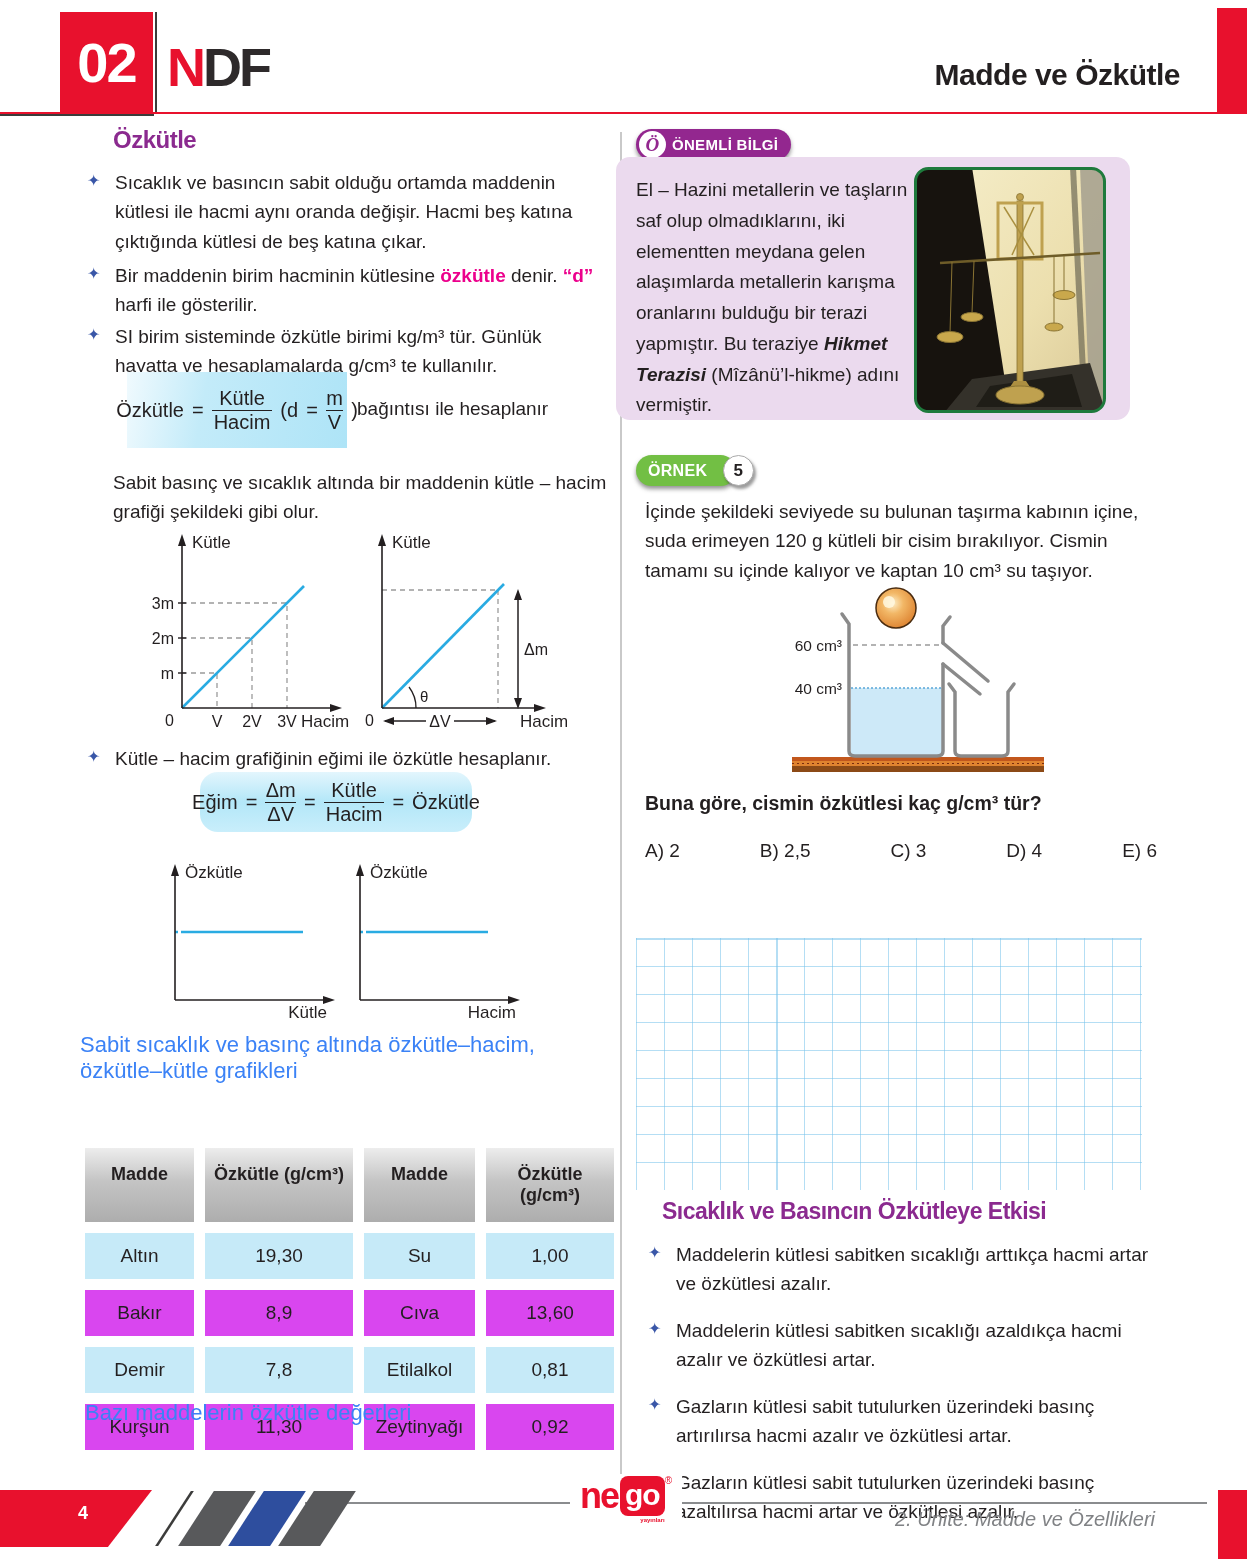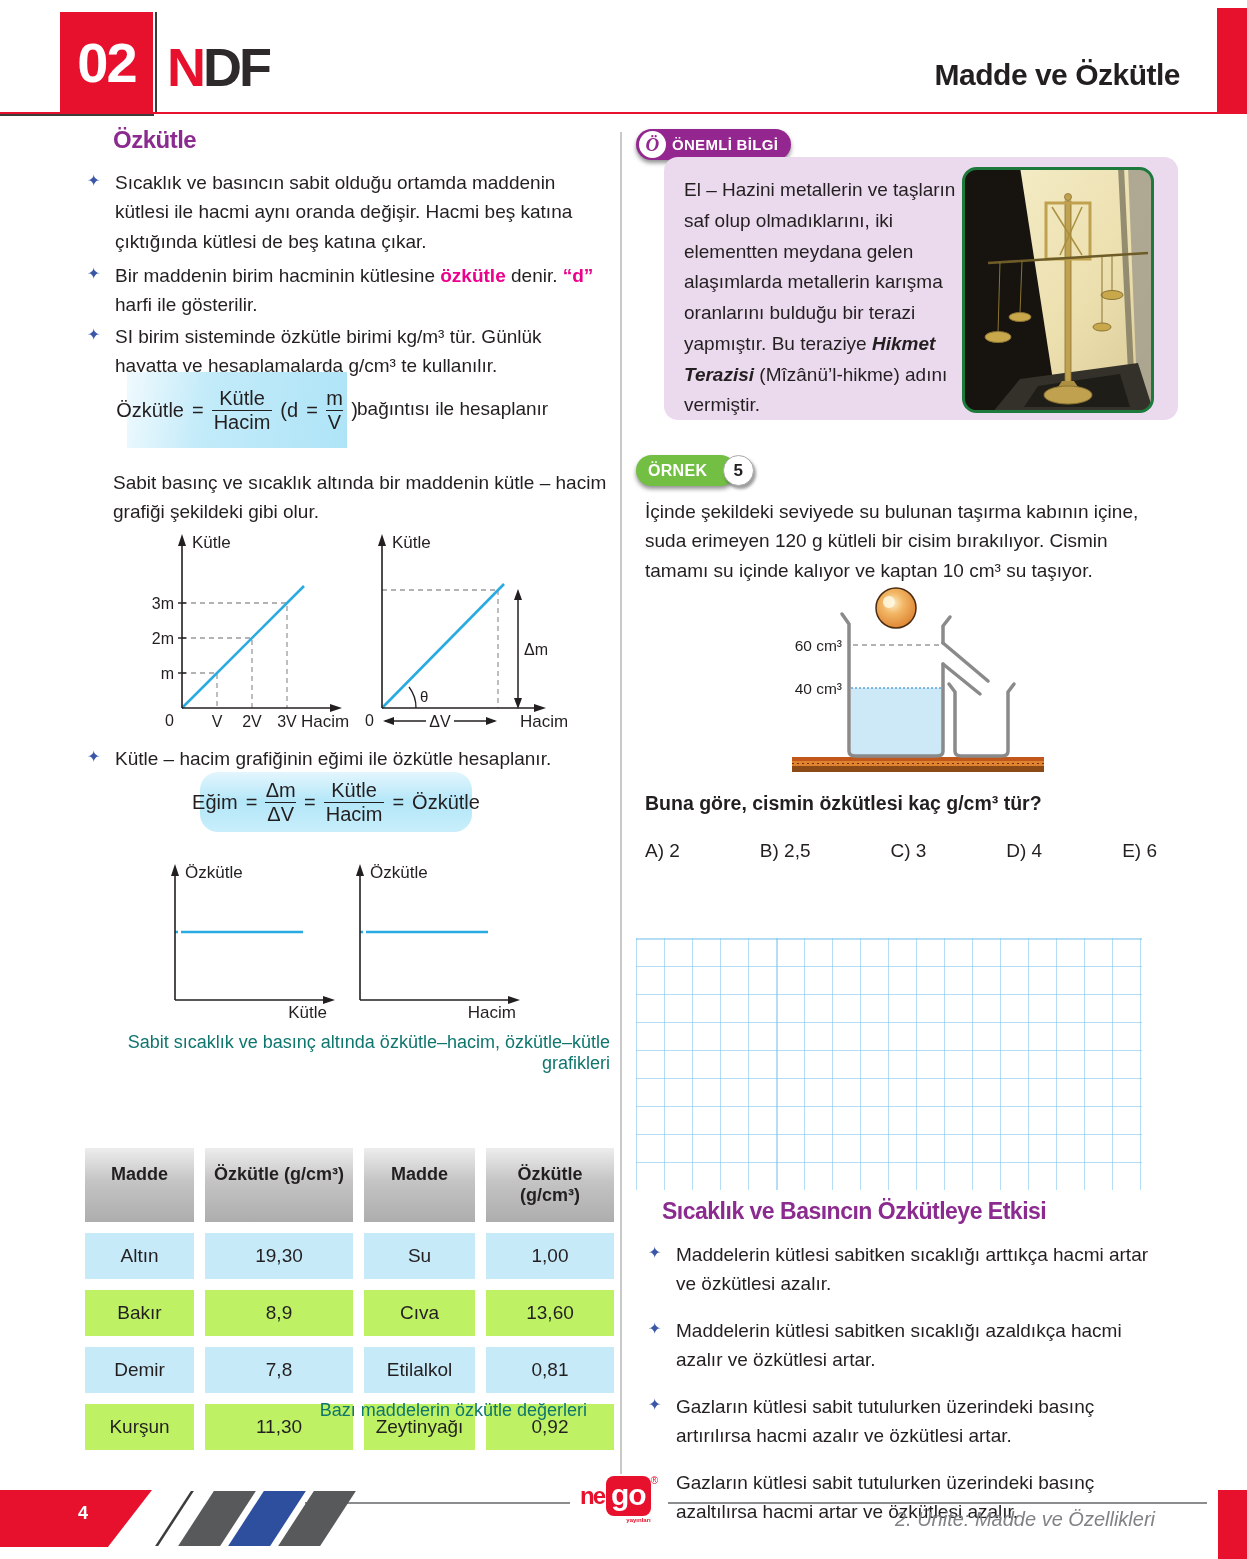--- a/index.html
+++ b/index.html
@@ -20,21 +20,21 @@
   .hdr-redbar { position:absolute; left:1217px; top:8px; width:30px; height:104px; background:#e8112d; }
   .hdr-rule { position:absolute; left:0; top:112px; width:1247px; height:2px; background:#e8112d; }
   .hdr-rule-dark { position:absolute; left:0; top:114px; width:154px; height:2px; background:#3c3c3b; }
   .col-divider { position:absolute; left:620px; top:132px; width:2px; height:1348px; background:#c9c9c9; }
 
   
   .purple-h { color:#8b2a8f; font-weight:bold; font-size:24px; letter-spacing:-0.5px; }
   .bullet { position:absolute; padding-left:30px; font-size:19px; line-height:1.55; width:520px; }
   .star { position:absolute; left:2px; top:1px; color:#3a57a8; font-size:16px; }
   .pink-b { color:#ec008c; font-weight:bold; }
-  .caption { color:#0f766e; font-size:18px; text-align:right; }
+  .caption { color:#3b82f6; font-size:22px; text-align:left; }
 
   
   .fbox { background:linear-gradient(100deg,#f0fafe 0%,#c3ebf9 35%,#aee4f7 100%);
           display:flex; align-items:center; gap:8px; font-size:20px; justify-content:center; }
   .fbox1 { position:absolute; left:127px; top:372px; width:220px; height:76px; }
   .fnote { position:absolute; left:357px; top:398px; font-size:19px; }
   .fbox2 { position:absolute; left:200px; top:772px; width:272px; height:60px;
            background:linear-gradient(180deg,#e3f6fd 0%,#b3e7f8 50%,#c9eefb 100%);border-radius:18px; }
   .frac { display:inline-flex; flex-direction:column; align-items:center; line-height:1.15; }
   .frac .den { border-top:1.6px solid #231f20; padding:0 2px; }
@@ -43,32 +43,32 @@
   svg text { font-family:"Liberation Sans", sans-serif; fill:#231f20; }
   .gsvg { position:absolute; }
 
   
   .dtable { position:absolute; left:85px; top:1148px; width:502px;
             display:grid; grid-template-columns:109px 148px 111px 128px; gap:11px; background:#fff; }
   .dtable .th { background:linear-gradient(180deg,#ededed 0%,#c4c4c4 45%,#adadad 100%);
                 font-weight:bold; font-size:18px; text-align:center; padding:16px 2px; }
   .dtable .td { font-size:19px; text-align:center; padding:12px 2px; }
   .row-a { background:#c6eaf8; }
-  .row-b { background:#bef264; }
+  .row-b { background:#d946ef; }
 
   
   .pill { position:absolute; color:#fff; font-weight:bold; border-radius:17px;
           display:flex; align-items:center; box-shadow:0 3px 4px rgba(60,60,60,.55); }
   .info-pill { left:636px; top:129px; width:155px; height:31px; background:#93278f;
                font-size:15px; padding-left:36px; letter-spacing:0.3px; }
   .info-pill .circ { position:absolute; left:3px; top:2px; width:27px; height:27px; background:#fff;
                      border-radius:50%; color:#93278f; font-family:"Liberation Serif", serif;
                      font-style:italic; font-weight:bold; font-size:19px;
                      display:flex; align-items:center; justify-content:center; }
-  .info-box { position:absolute; left:664px; top:157px; width:514px; height:263px;
+  .info-box { position:absolute; left:616px; top:157px; width:514px; height:263px;
               background:#ebdaee; border-radius:14px; }
   .info-text { position:absolute; left:20px; top:18px; width:278px; font-size:19px; line-height:1.62; }
   .info-photo { position:absolute; right:24px; top:10px; }
   .ornek-pill { left:636px; top:455px; width:100px; height:31px; background:#72bf44;
                 font-size:16px; padding-left:12px; letter-spacing:0.3px; border-radius:16px; }
   .ornek-pill .circ5 { position:absolute; right:-18px; top:0px; width:31px; height:31px; background:#fff;
                        border:1px solid #aaa; border-radius:50%; color:#231f20; font-size:17px; font-weight:bold;
                        display:flex; align-items:center; justify-content:center; box-shadow:2px 3px 3px rgba(60,60,60,.5); }
   .ornek-text { position:absolute; left:645px; top:497px; width:518px; font-size:19px; line-height:1.55; }
   .question { position:absolute; left:645px; top:792px; width:510px; font-size:19.5px; font-weight:bold; }
@@ -87,21 +87,21 @@
   .ftr-red { position:absolute; left:0; top:1490px; width:152px; height:57px; background:#e8112d;
              clip-path:polygon(0 0,100% 0,71% 100%,0 100%); }
   .ftr-pagenum { position:absolute; left:78px; top:1503px; color:#fff; font-size:18px; font-weight:bold; }
   .ftr-slash { position:absolute; left:173px; top:1491px; width:3px; height:55px; background:#3c3c3b; transform:skewX(-33deg); }
   .stripe { position:absolute; top:1491px; height:55px; transform:skewX(-33deg); }
   .stripe1 { left:196px; width:42px; background:#58595b; }
   .stripe2 { left:246px; width:42px; background:#2e4e9e; }
   .stripe3 { left:296px; width:42px; background:#58595b; }
   .logo { position:absolute; left:570px; top:1474px; background:#fff; padding:2px 10px;
           display:flex; align-items:flex-start; }
-  .logo-ne { color:#e8112d; font-weight:bold; font-size:24px; letter-spacing:-2px; line-height:40px; }
+  .logo-ne { color:#e8112d; font-weight:bold; font-size:36px; letter-spacing:-2px; line-height:40px; }
   .logo-go-wrap { display:inline-block; margin-left:2px; text-align:right; }
   .logo-go { background:#e8112d; color:#fff; font-weight:bold; font-size:30px; border-radius:8px;
              padding:0 5px 2px 5px; line-height:38px; display:inline-block; letter-spacing:-1px; }
   .logo-sub { display:block; color:#e8112d; font-size:6px; font-weight:bold; margin-top:1px; }
   .logo-reg { color:#e8112d; font-size:10px; line-height:10px; }
   .ftr-unit { position:absolute; left:700px; top:1508px; width:455px; text-align:right;
               font-style:italic; color:#808285; font-size:20px; }
   .ftr-redblock { position:absolute; left:1218px; top:1490px; width:29px; height:69px; background:#e8112d; }
 
   .abs { position:absolute; }

